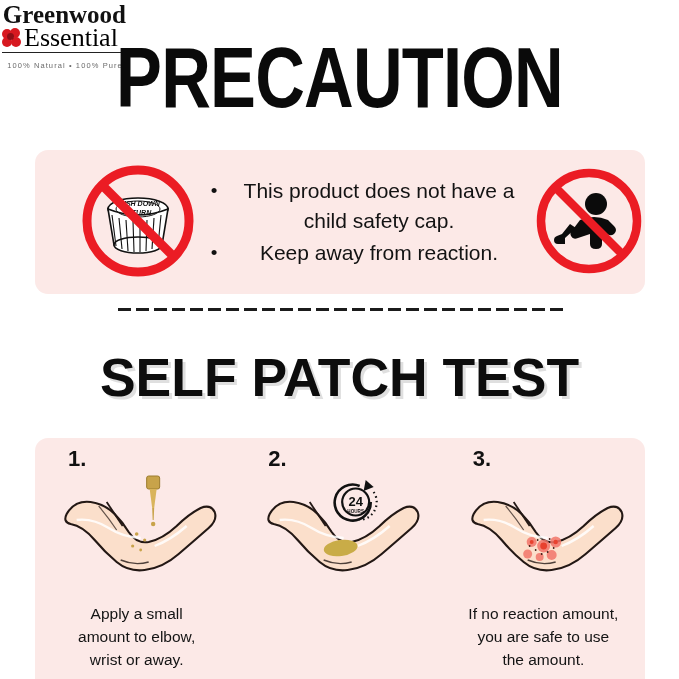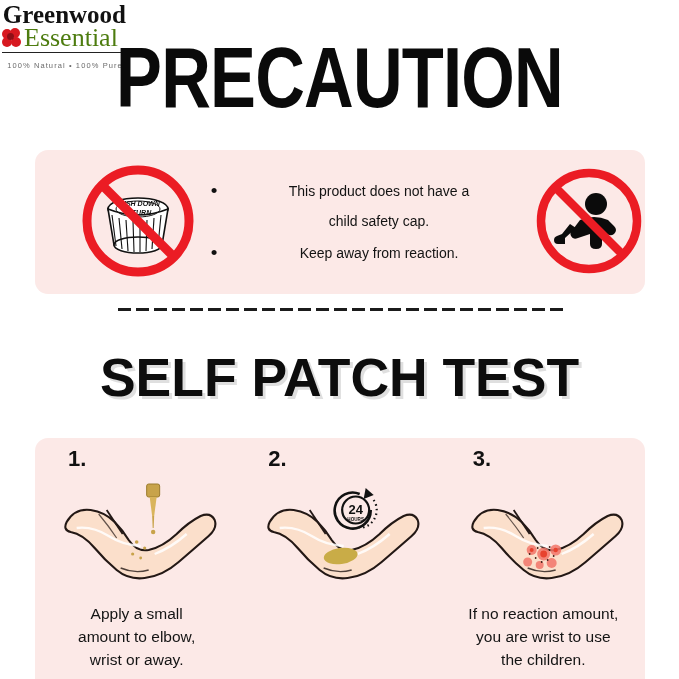--- a/index.html
+++ b/index.html
@@ -51,21 +51,21 @@
   }
   .p1 { width:10px;height:10px; left:0px;  top:1px; }
   .p2 { width:10px;height:10px; left:8px;  top:0px; }
   .p3 { width:10px;height:10px; left:0px;  top:9px; }
   .p4 { width:10px;height:10px; left:9px;  top:9px; }
   .p5 { width:7px; height:7px;  left:5px;  top:5px; background:#8E0F16 !important; }
   .logo-line2 {
     font-family: "Liberation Serif", serif;
     font-size: 26px;
     line-height: 26px;
-    color: #4d7c0f;
+    color: #000000;
   }
   .logo-rule {
     border-top: 1px solid #222;
     margin-top: 1px;
     width: 124px;
   }
   .logo-tag {
     font-family: "Liberation Sans", sans-serif;
     font-size: 7.5px;
     color: #6b6b6b;
@@ -158,21 +158,21 @@
     flex: 0 0 auto;
     width: 22px;
     text-align: center;
     font-size: 19px;
     line-height: 30px;
     color: #111;
   }
   .bullet-text {
     flex: 1 1 auto;
     text-align: center;
-    font-size: 14px;
+    font-size: 21px;
     line-height: 30px;
     color: #131313;
     font-weight: 500;
   }
   .bullet-row.second { margin-top: 2px; }
 
   
   .divider {
     position: absolute;
     left: 118px;
@@ -205,21 +205,21 @@
     font-size: 22px;
     color: #111;
     line-height: 22px;
   }
   .step1 .step-num { left: 33px; }
   .step2 .step-num { left: 30px; }
   .step3 .step-num { left: 31px; }
 
   .art {
     position: absolute;
-    top: 32px;
+    top: 24px;
     left: 0;
     right: 0;
     height: 122px;
   }
   .caption {
     position: absolute;
     left: 4px;
     right: 4px;
     top: 164px;
     text-align: center;
@@ -422,17 +422,17 @@
           <circle cx="92" cy="88" r="0.9"></circle>
           <circle cx="104" cy="90" r="0.9"></circle>
           <circle cx="98" cy="92" r="0.9"></circle>
           <circle cx="110" cy="86" r="0.9"></circle>
           <circle cx="86" cy="84" r="0.9"></circle>
         </g>
       </svg>
     </div>
     <div class="caption">
       <div>If no reaction amount,</div>
-      <div>you are wrist to use</div>
-      <div>the children.</div>
+      <div>you are safe to use</div>
+      <div>the amount.</div>
     </div>
   </div>
 </div>
 
 </body></html>

